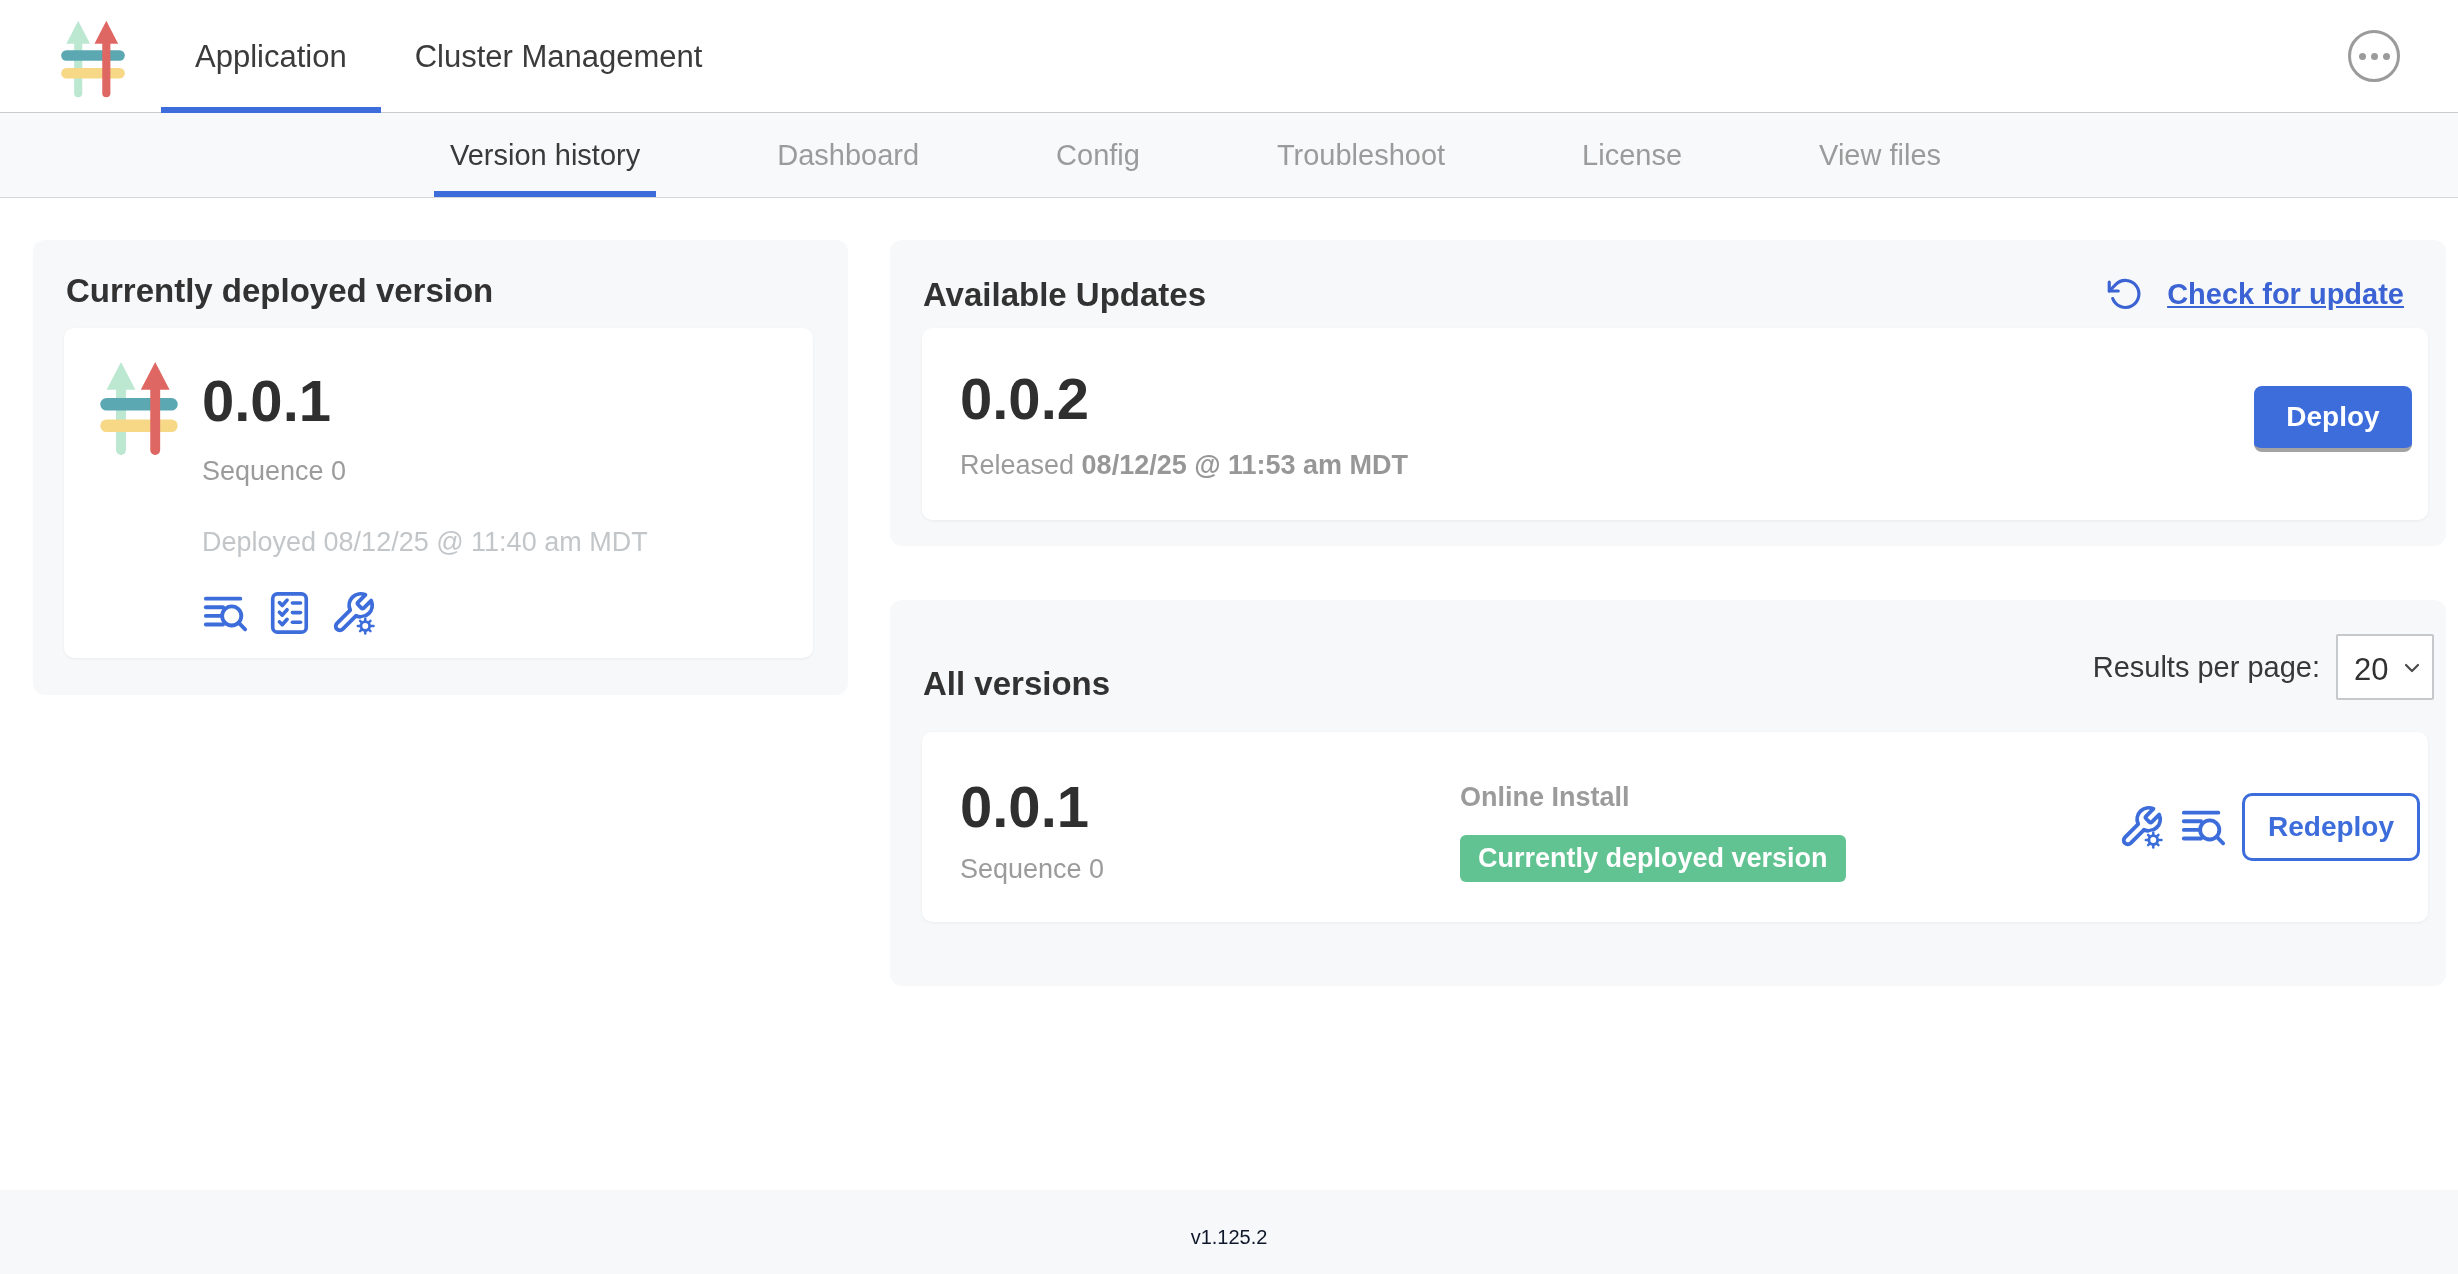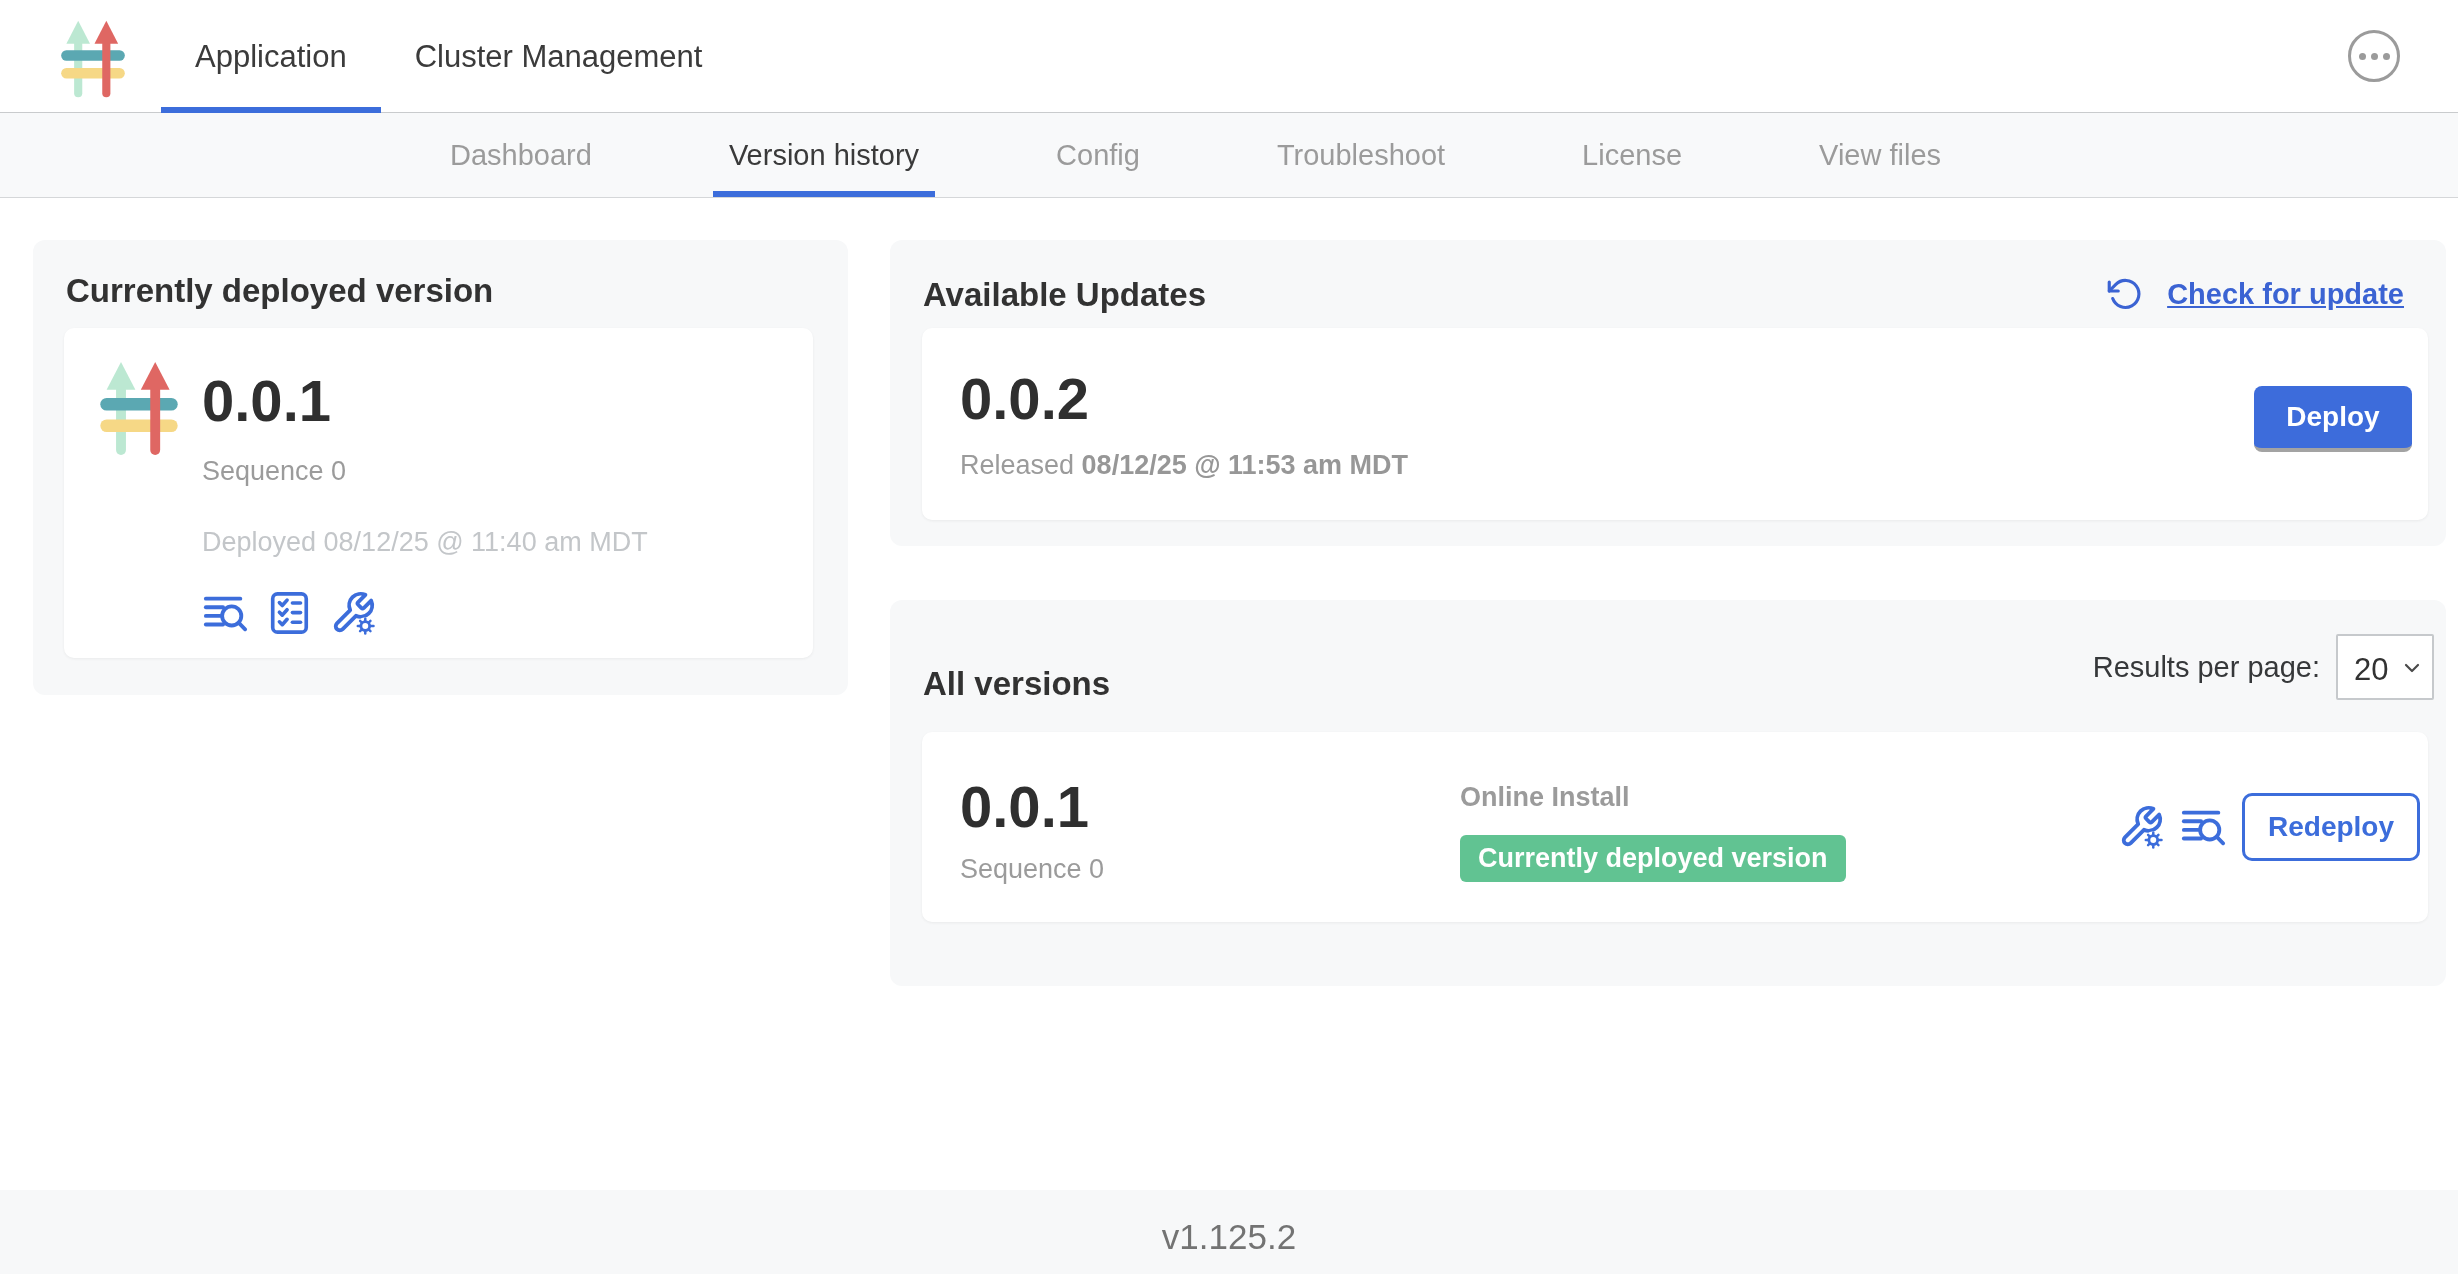--- a/index.html
+++ b/index.html
@@ -87,21 +87,21 @@
   .row-right { position:absolute; right:8px; top:50%; transform:translateY(-50%);
     display:flex; align-items:center; gap:16px; color:#3c6ddb; }
   .row-right svg { cursor:pointer; }
   .redeploy-btn { width:178px; height:68px; background:#fff; border:3px solid #3c6ddb;
     border-radius:10px; color:#3c6ddb; font-size:28px; font-weight:700;
     font-family:inherit; cursor:pointer; }
 
   
   .footer { position:absolute; left:0; top:1190px; width:100%; height:84px;
     background:#f7f8f9; display:flex; align-items:center; justify-content:center; }
-  .footer span { color:#737373; font-size:35px;margin-top:10px; }
+  .footer span { color:#0f172a; font-size:20px;margin-top:10px; }
 </style>
 </head>
 <body>
 
 <svg width="0" height="0" style="position:absolute">
   <defs>
     <g id="g-logo">
       <path d="M30 104 V36" stroke="#bce8d2" stroke-width="11" stroke-linecap="round" fill="none"></path>
       <path d="M30 6 L14 37 H46 Z" fill="#bce8d2"></path>
       <path d="M14 53 H86" stroke="#5ba8b2" stroke-width="14" stroke-linecap="round" fill="none"></path>
@@ -166,25 +166,25 @@
       </div>
     </nav>
     <button class="overflow-btn" aria-label="menu">
       <i></i>
         <i></i>
         <i></i>
     </button>
   </header>
 
   <nav class="subnav">
-    <div class="subnav-item">
-        <span>Dashboard</span>
-      </div>
     <div class="subnav-item active">
         <span>Version history</span>
+      </div>
+    <div class="subnav-item">
+        <span>Dashboard</span>
       </div>
     <div class="subnav-item">
         <span>Config</span>
       </div>
     <div class="subnav-item">
         <span>Troubleshoot</span>
       </div>
     <div class="subnav-item">
         <span>License</span>
       </div>

